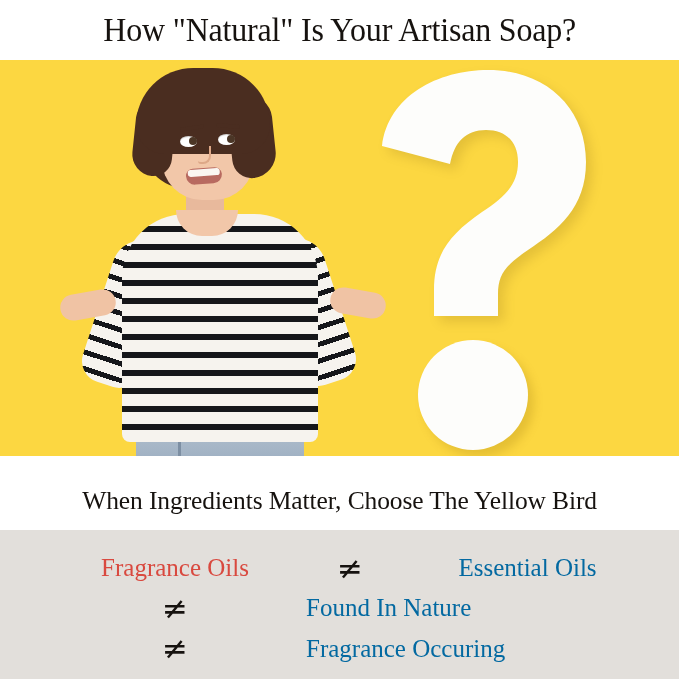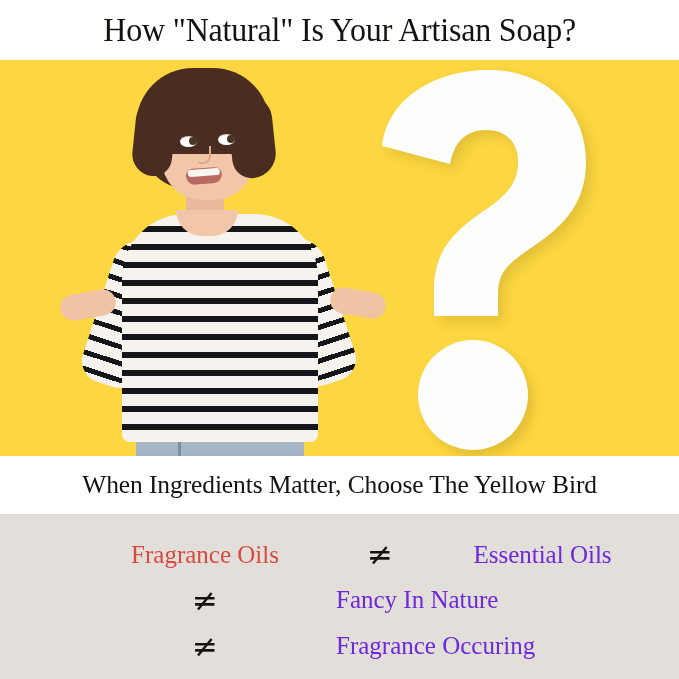--- a/index.html
+++ b/index.html
@@ -223,20 +223,21 @@
   }
 
   
   .tagline-bar {
     height: 58px;
     background: #ffffff;
     display: flex;
     align-items: center;
     justify-content: center;
     flex: 0 0 auto;
+    margin-top: 16px;
   }
   .tagline-text {
     font-family: "Liberation Serif", "DejaVu Serif", serif;
     font-size: 26px;
     color: #16120f;
     white-space: nowrap;
     letter-spacing: -0.1px;
     transform: scaleX(0.98);
   }
 
@@ -246,40 +247,39 @@
     background: #e2dfdb;
     padding: 18px 0 10px 0;
     display: flex;
     flex-direction: column;
     justify-content: space-around;
   }
   .compare-row {
     display: grid;
     grid-template-columns: 44px 262px 88px 1fr 18px;
     align-items: center;
-    padding-left: 30px;
   }
   .cell-left {
     text-align: center;
     font-size: 25px;
     color: #d9493f;
     font-family: "Liberation Serif", "DejaVu Serif", serif;
     white-space: nowrap;
   }
   .cell-op {
     text-align: center;
     font-size: 31px;
     color: #16120f;
     font-family: "DejaVu Sans", sans-serif;
     line-height: 1;
   }
   .cell-right {
     text-align: center;
     font-size: 25px;
-    color: #6d28d9;
+    color: #0369a1;
     font-family: "Liberation Serif", "DejaVu Serif", serif;
     white-space: nowrap;
   }
 </style>
 </head>
 <body>
 
 <div class="infographic">
 
   <div class="headline-bar">
@@ -341,21 +341,21 @@
       <div></div>
       <div class="cell-left">Fragrance Oils</div>
       <div class="cell-op">≠</div>
       <div class="cell-right">Essential Oils</div>
       <div></div>
     </div>
 
     <div class="compare-row">
       <div></div>
       <div class="cell-op">≠</div>
-      <div class="cell-right">Fancy In Nature</div>
+      <div class="cell-right">Found In Nature</div>
       <div></div>
     </div>
 
     <div class="compare-row">
       <div></div>
       <div class="cell-op">≠</div>
       <div class="cell-right">Fragrance Occuring</div>
       <div></div>
     </div>
 

